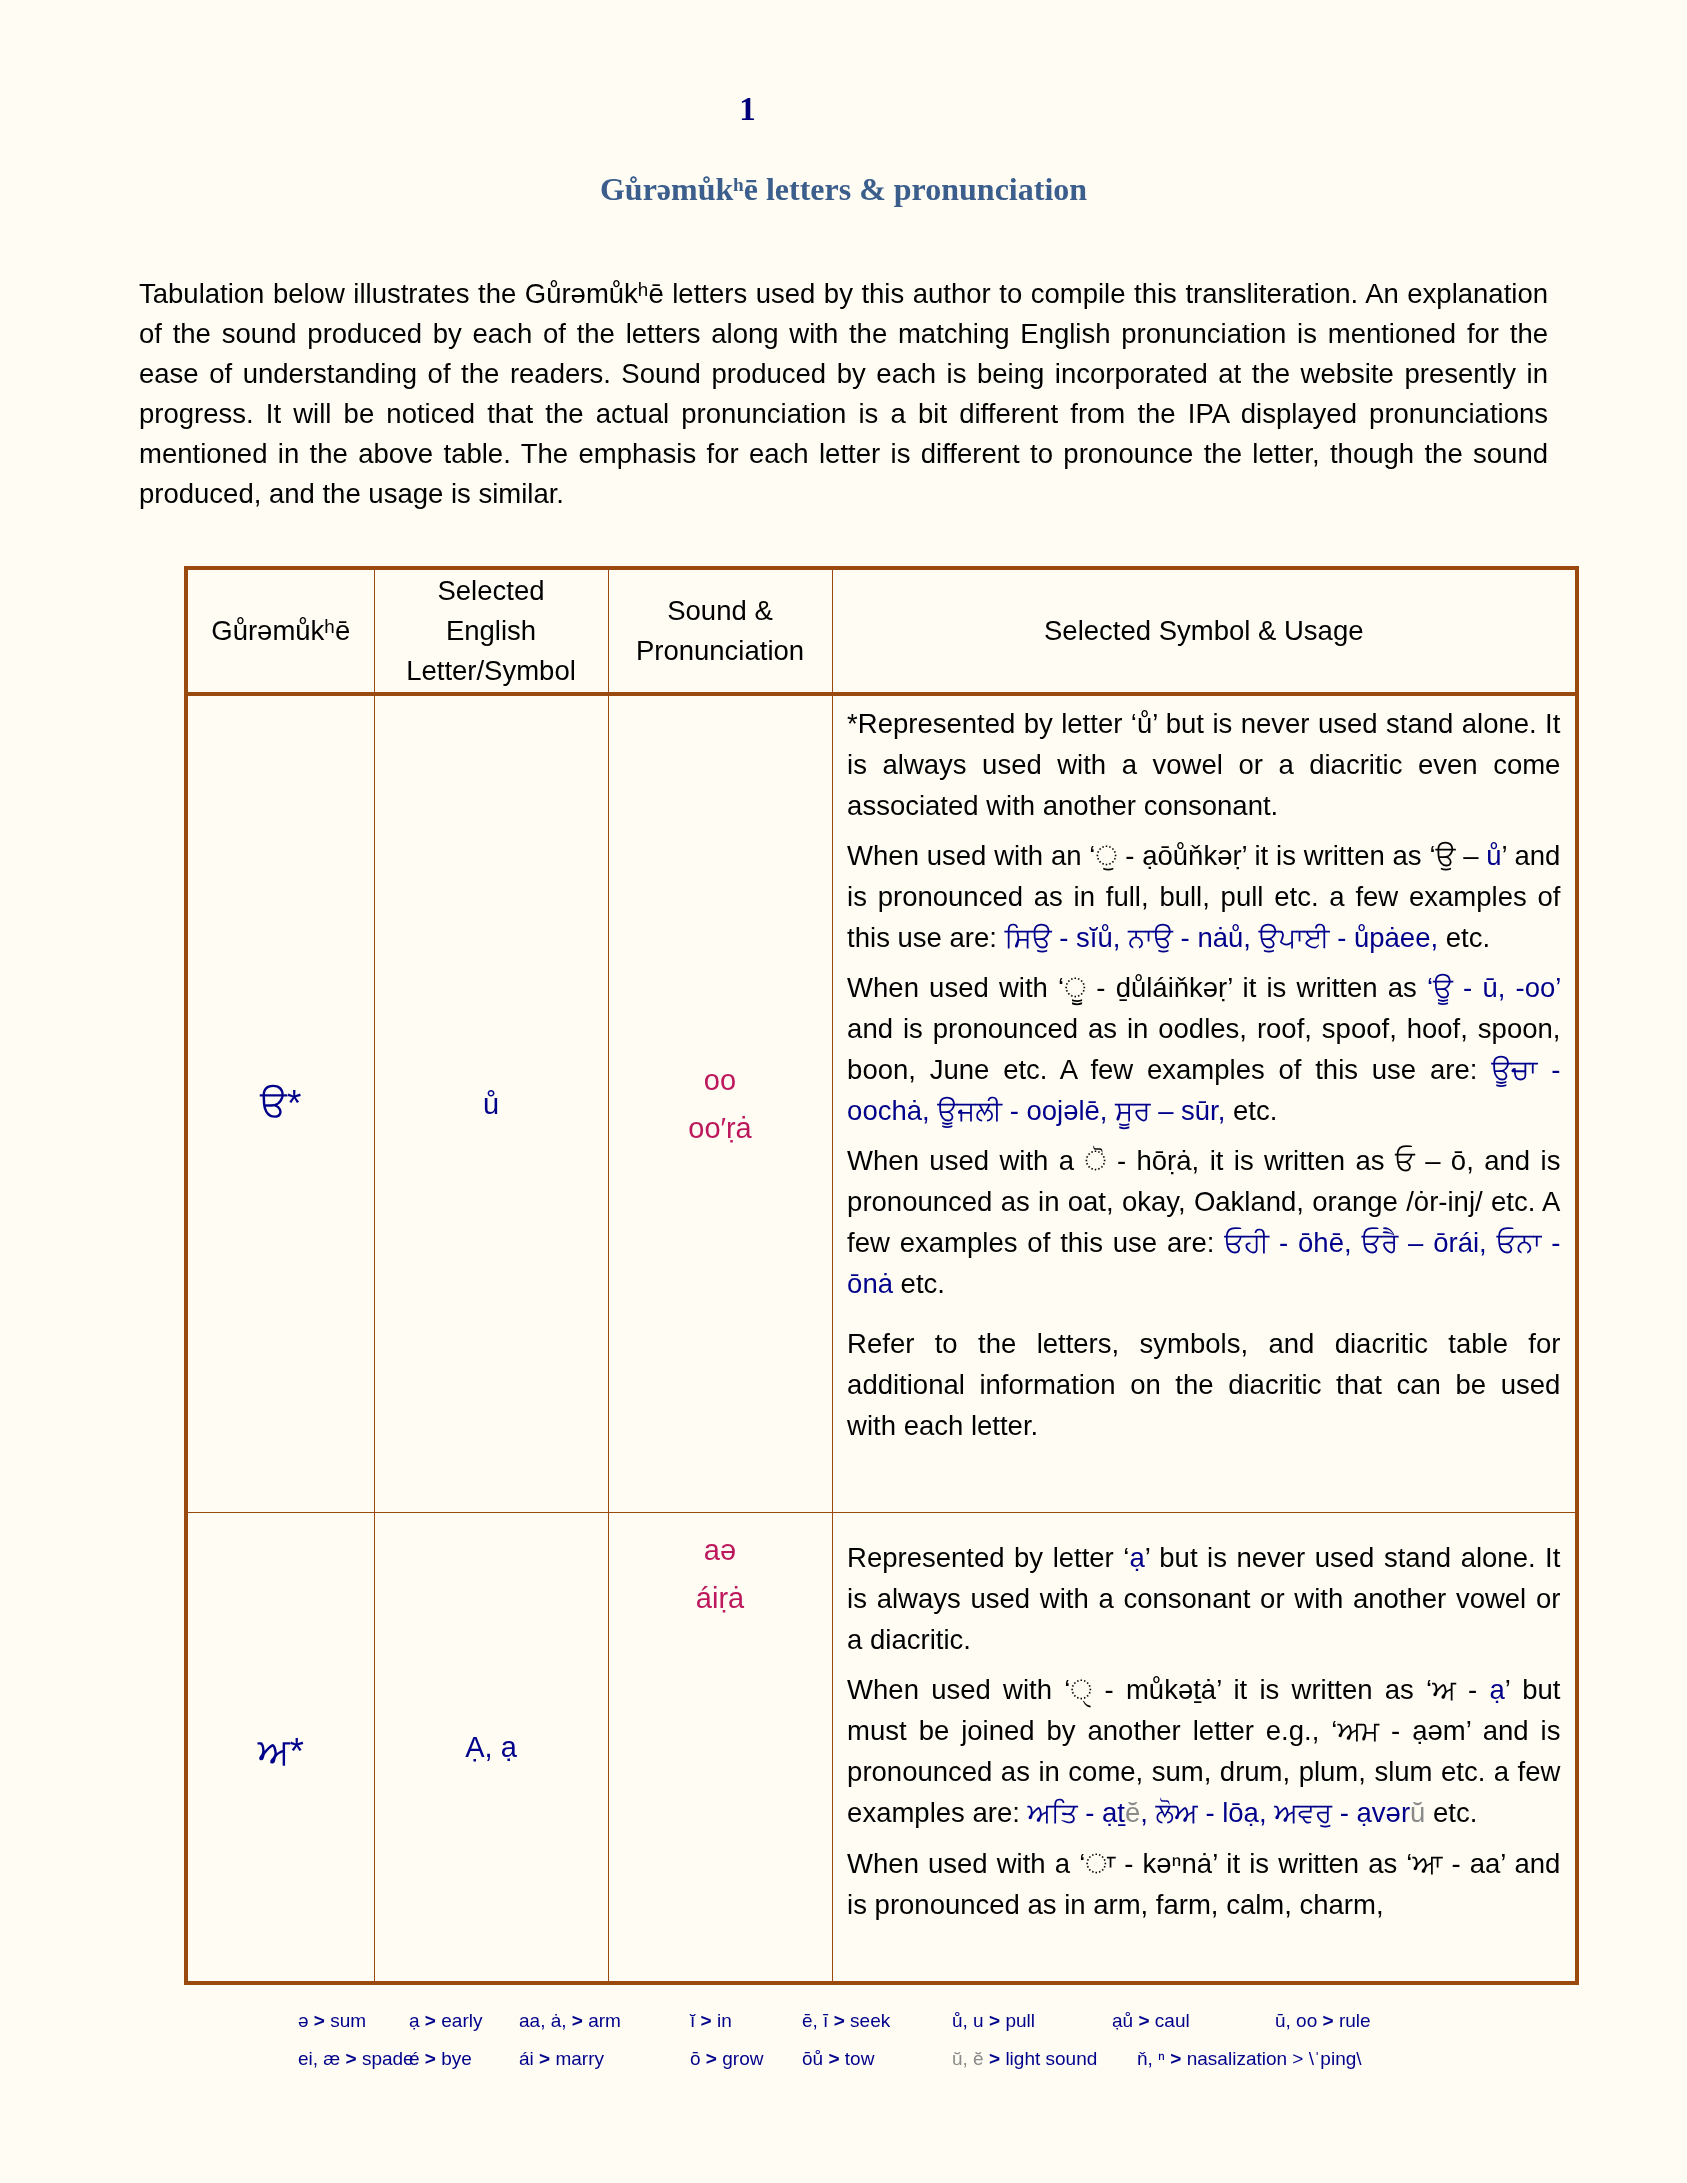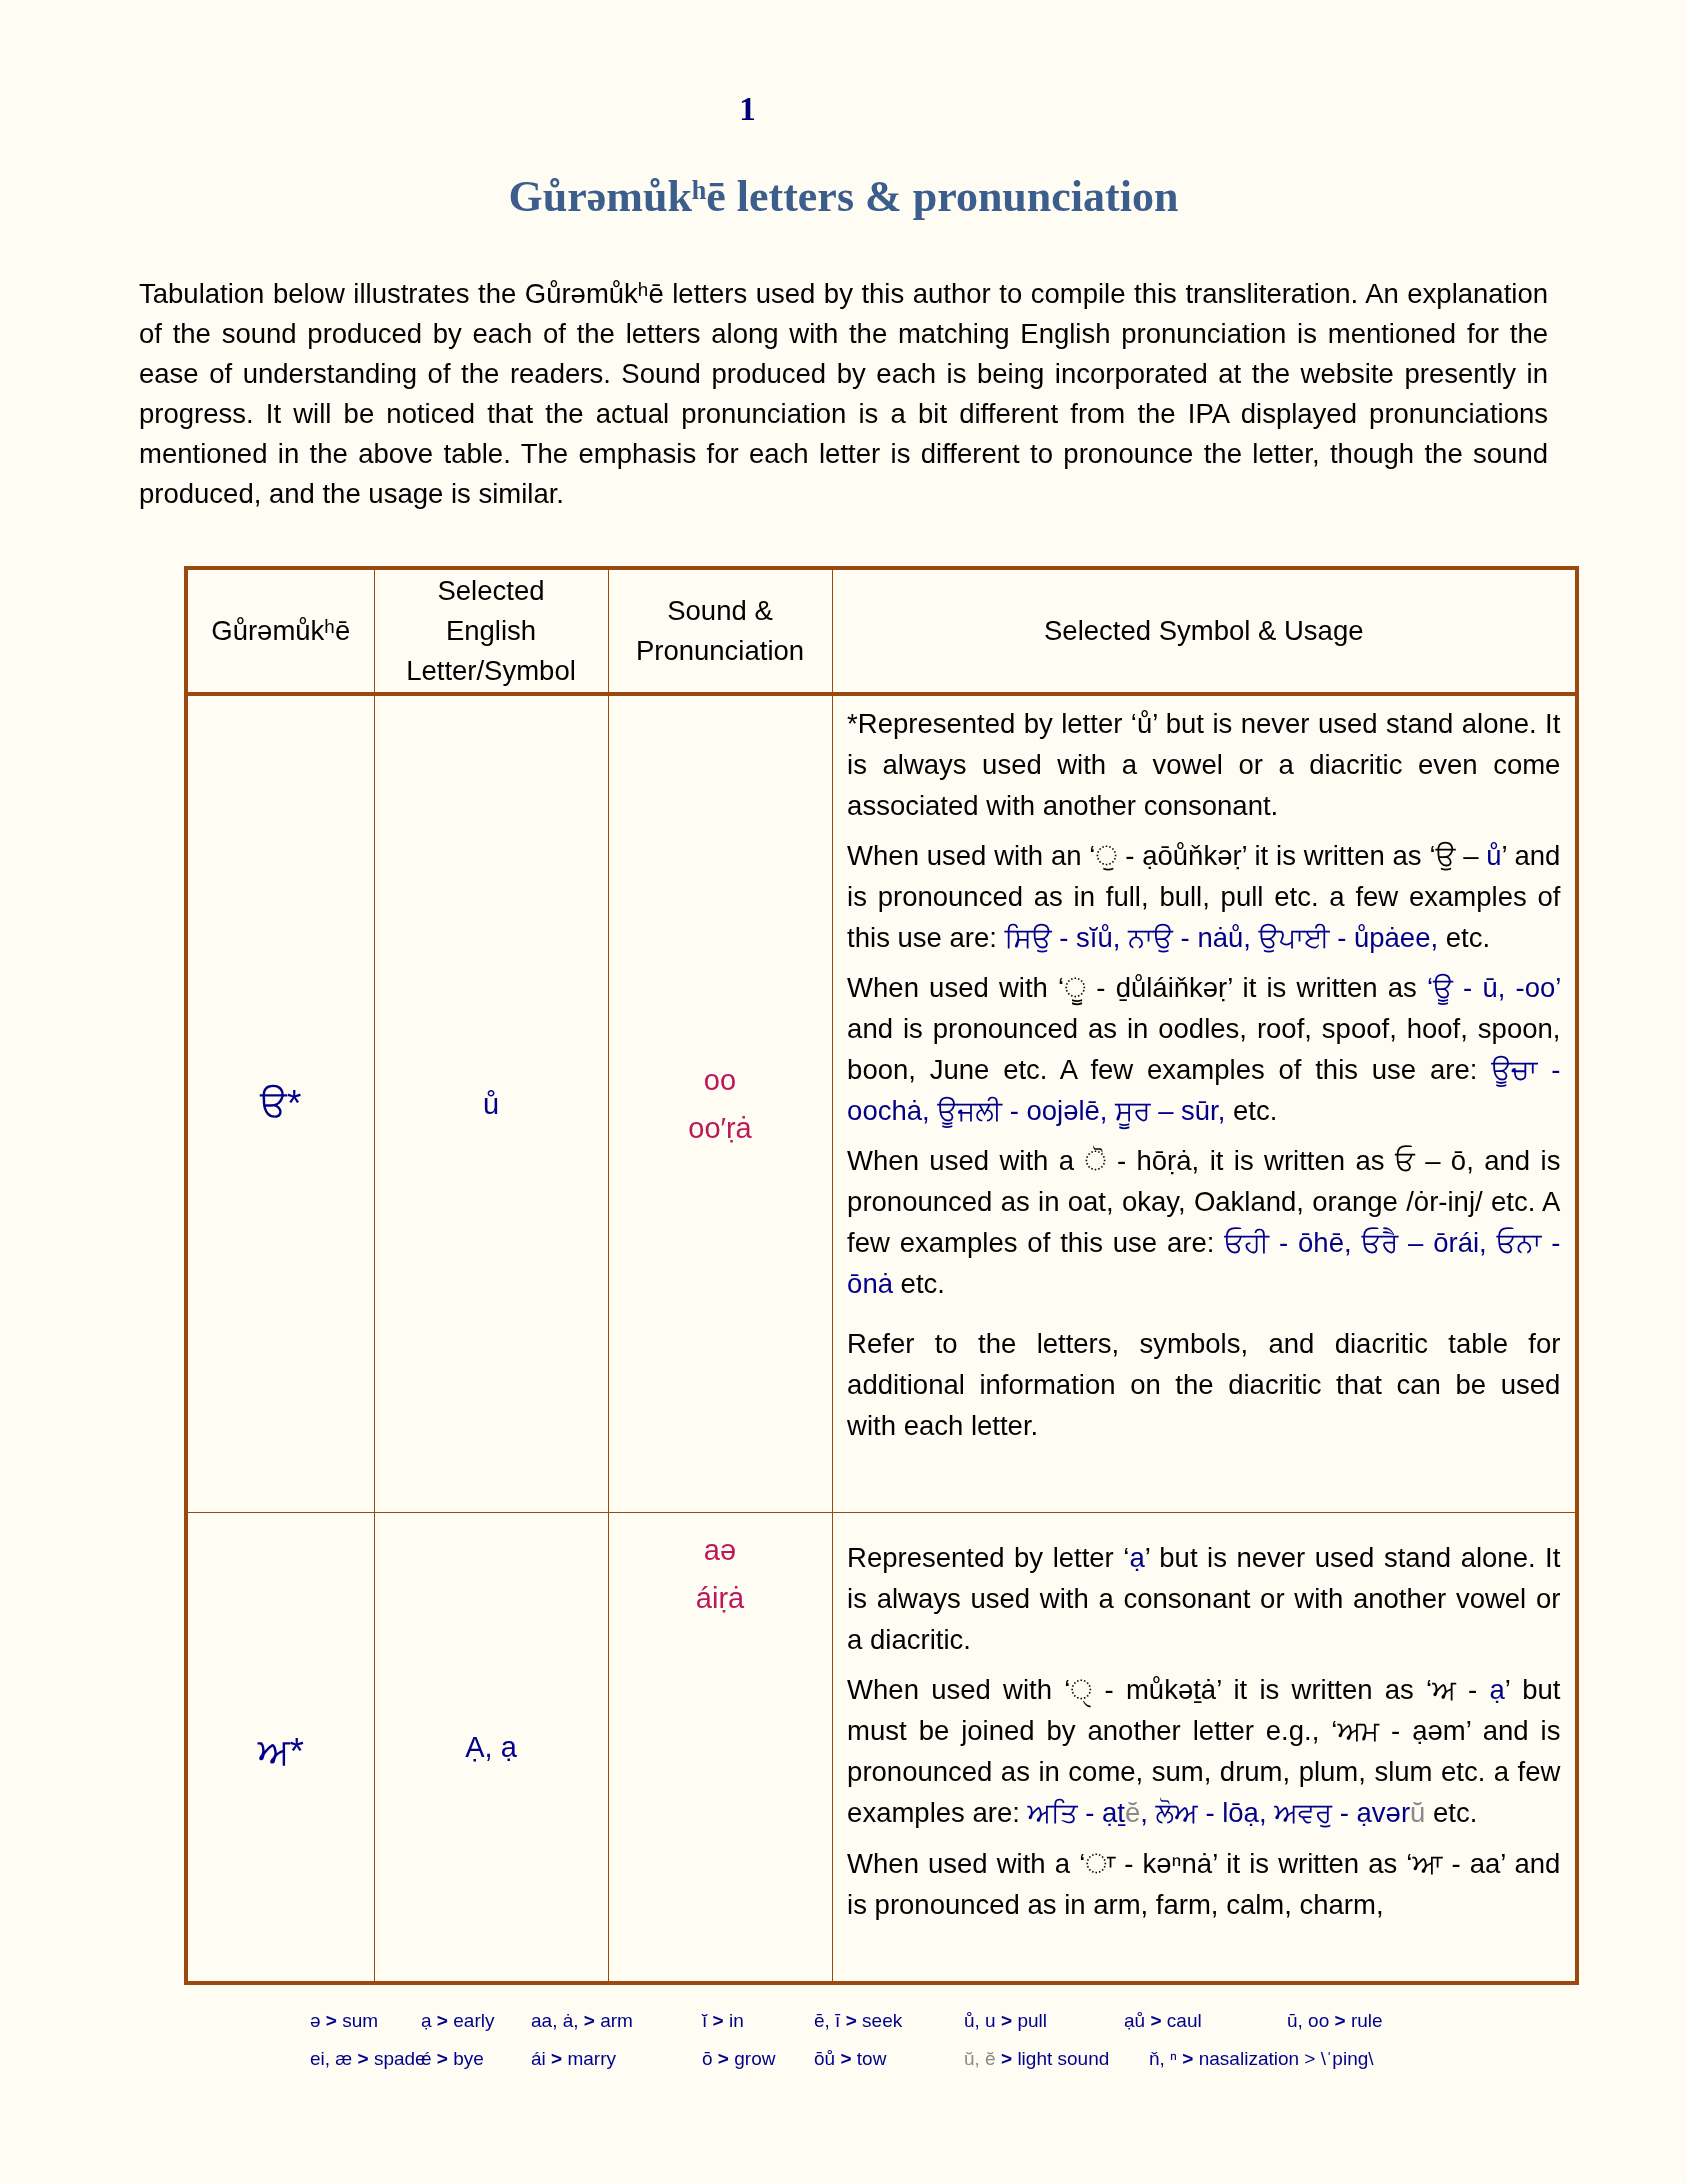--- a/index.html
+++ b/index.html
@@ -27,21 +27,21 @@
     color: #00007a;
   }
   .page-title {
     position: absolute;
     left: 0;
     width: 1687px;
     top: 171px;
     text-align: center;
     font-family: "Liberation Serif", "DejaVu Serif", serif;
     font-weight: bold;
-    font-size: 44px;
+    font-size: 32px;
     color: #3b5e8c;
     letter-spacing: 0px;
   }
   .intro {
     position: absolute;
     left: 139px;
     width: 1409px;
     top: 274px;
     font-size: 27.5px;
     line-height: 40px;
@@ -116,21 +116,20 @@
     position: absolute;
     left: 298px;
     top: 2002px;
     font-size: 19px;
     line-height: 38px;
     color: #00008b;
   }
   .legend-row {
     display: flex;
     white-space: nowrap;
-    margin-left: 12px;
   }
   .legend-item { display: inline-block; }
 </style>
 </head>
 <body>
 
 <div class="page-number">1</div>
 <div class="page-title">Gůrəmůkʰē  letters &amp; pronunciation</div>
 <div class="intro">Tabulation below illustrates the Gůrəmůkʰē letters used by this author to compile this transliteration. An explanation of the sound produced by each of the letters along with the matching English pronunciation is mentioned for the ease of understanding of the readers. Sound produced by each is being incorporated at the website presently in progress. It will be noticed that the actual pronunciation is a bit different from the IPA displayed pronunciations mentioned in the above table. The emphasis for each letter is different to pronounce the letter, though the sound produced, and the usage is similar.</div>
 

